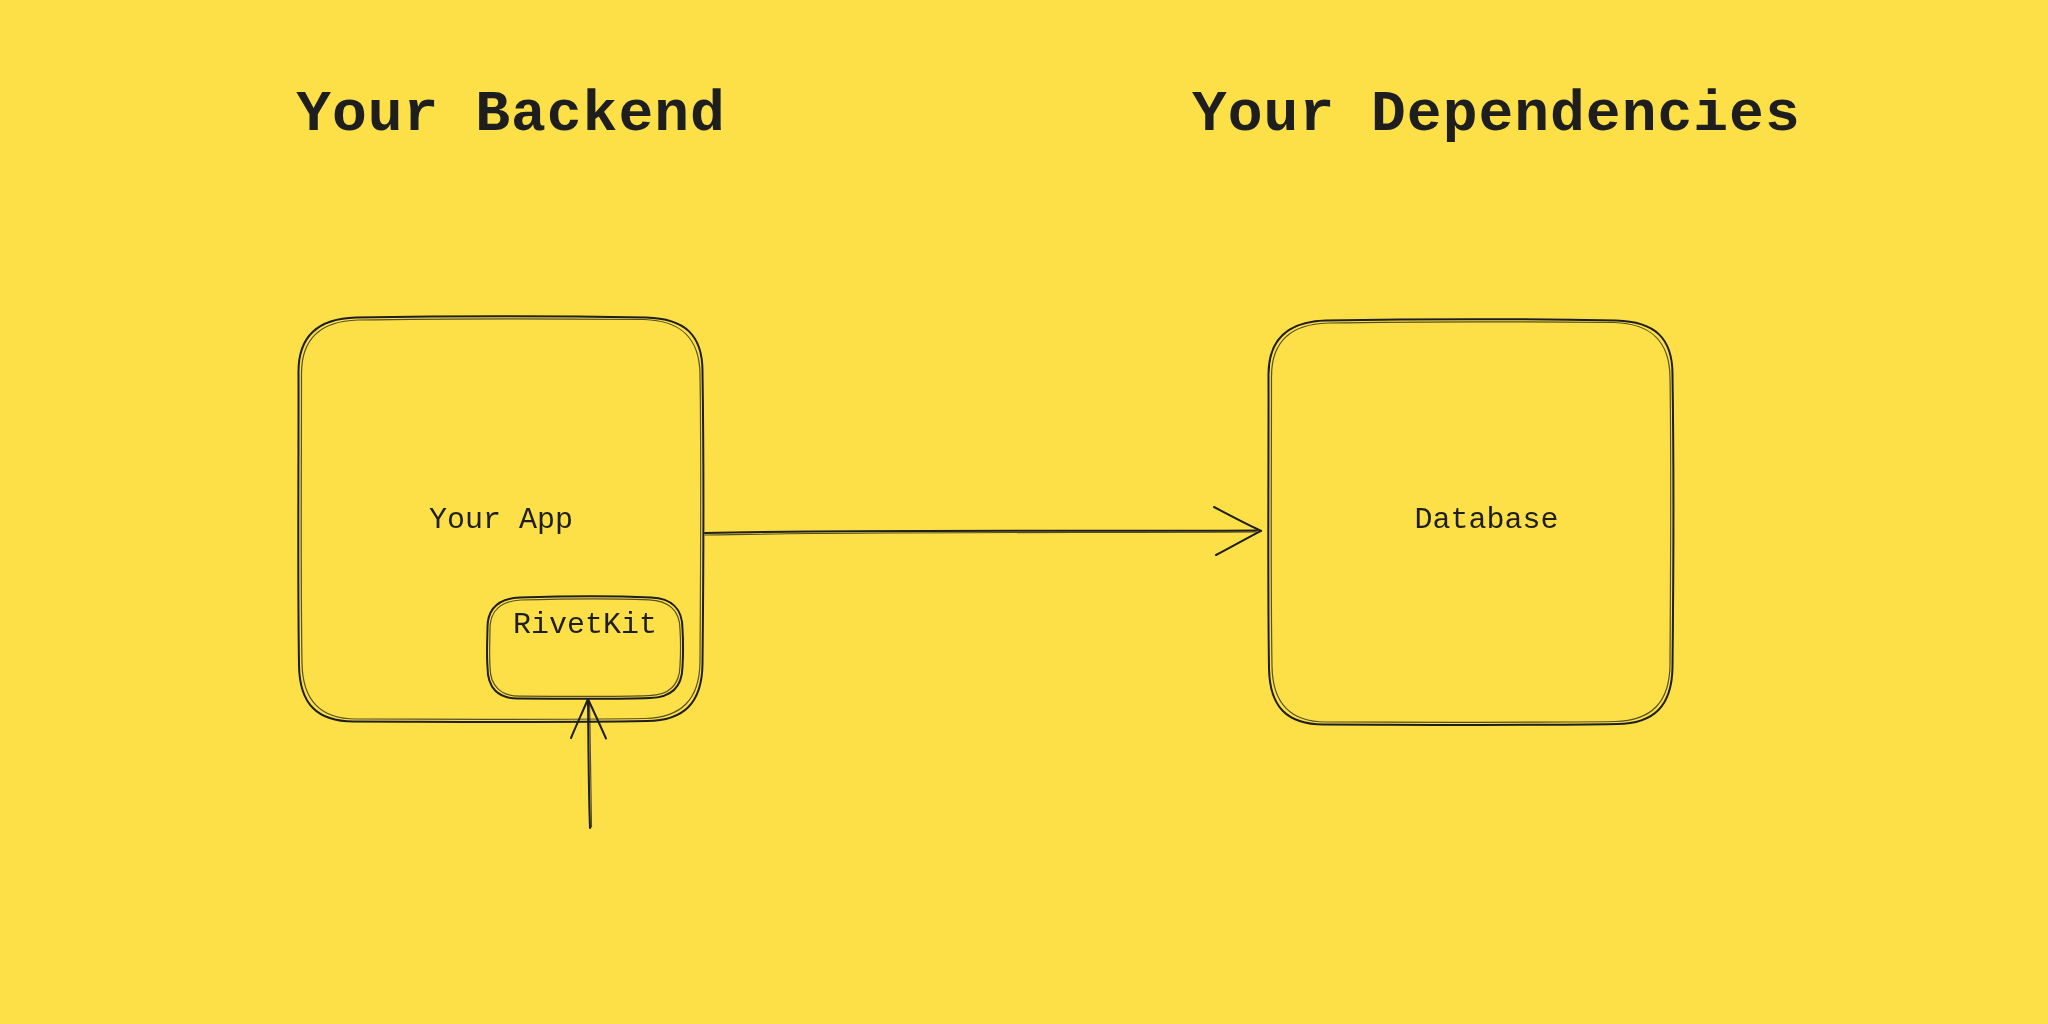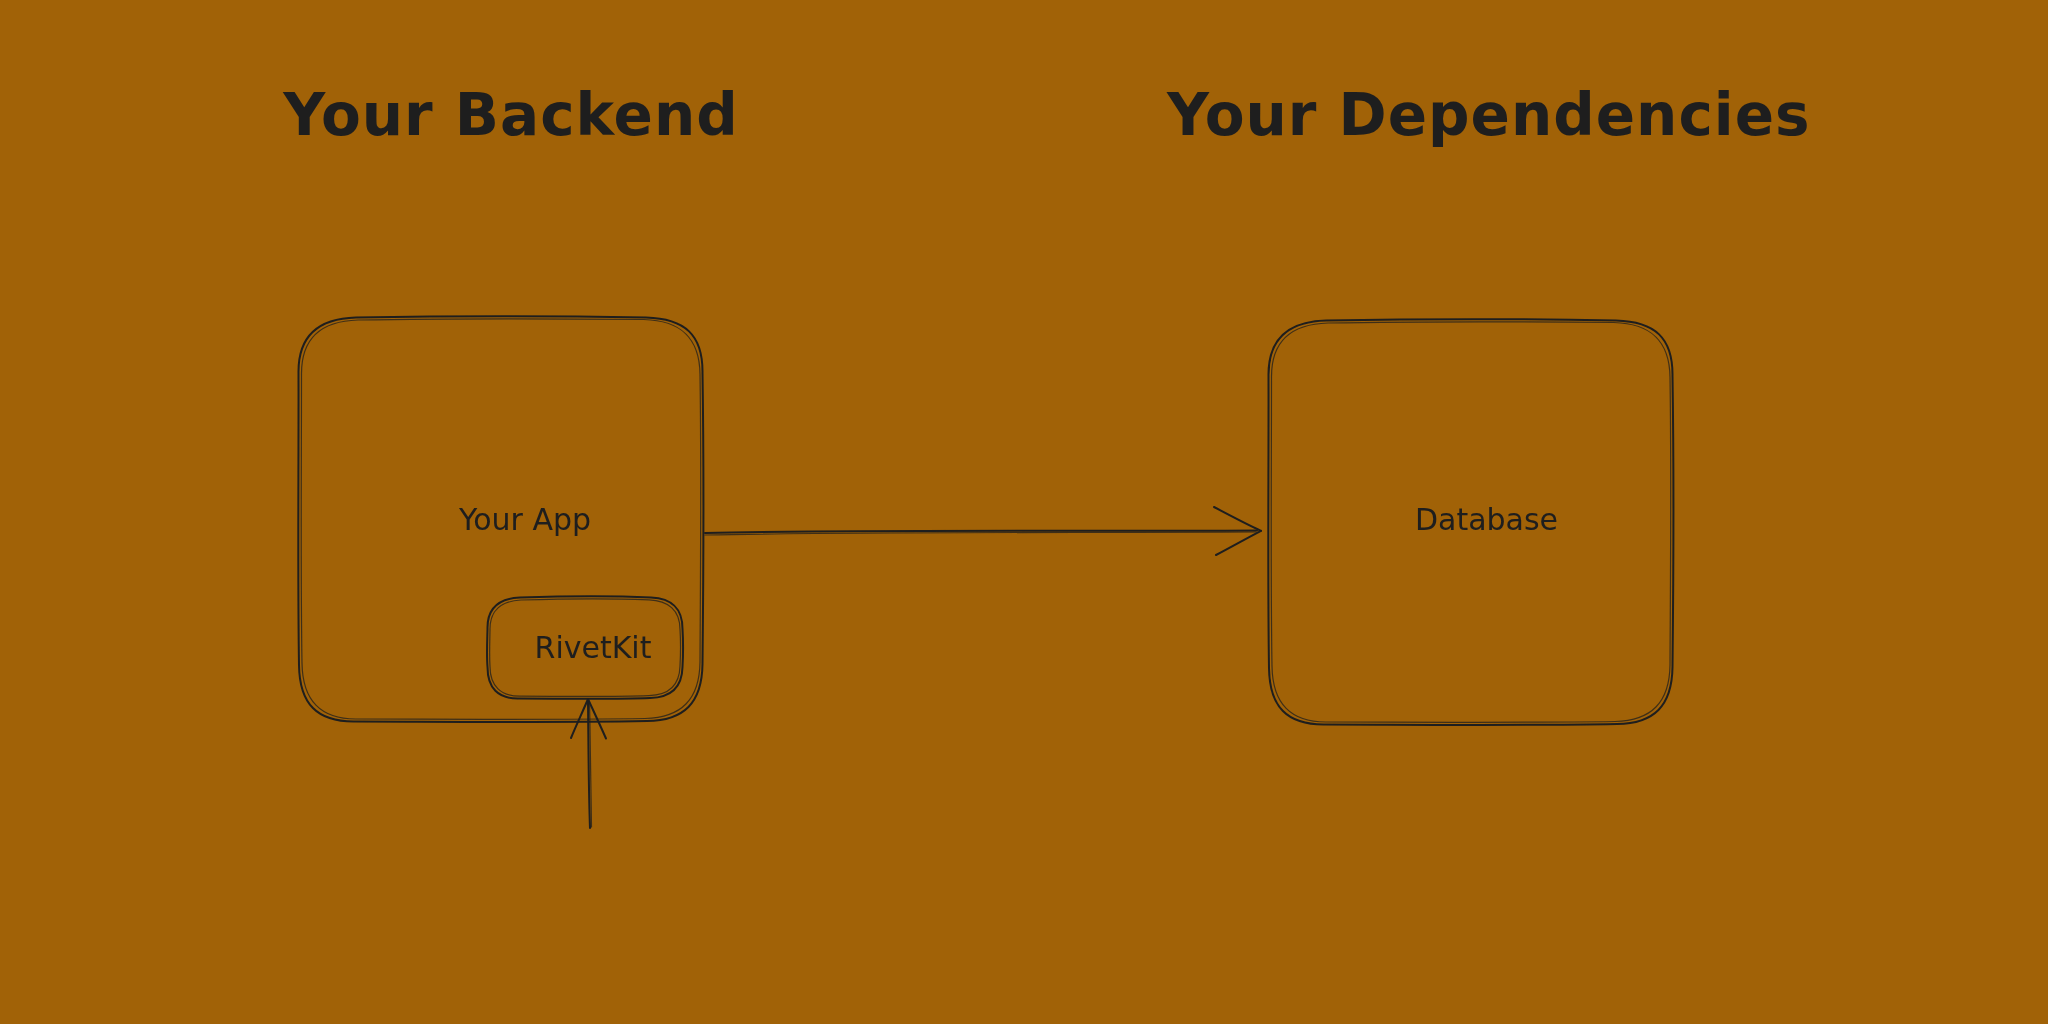--- a/index.html
+++ b/index.html
@@ -5,23 +5,24 @@
   html, body {
     margin: 0;
     padding: 0;
     background: #ffffff;
     font-family: "DejaVu Sans", "Liberation Sans", sans-serif;
   }
   .stage {
     position: relative;
     width: 2048px;
     height: 1024px;
-    background: #a16207;
+    background: #fde047;
     overflow: hidden;
     color: #1e1e1e;
+    font-family: Liberation Mono, monospace;
   }
   svg.diagram-shapes {
     position: absolute;
     left: 0; top: 0;
     width: 2048px;
     height: 1024px;
   }
   .txt {
     position: absolute;
     text-align: center;
@@ -142,22 +143,22 @@
     <g>
       <path class="sketch" d="M 590 828 C 588.5 788, 588.5 743, 588 701"></path>
       <path class="sketch2" d="M 591.5 827 C 590.5 789, 590.5 745, 589.5 702"></path>
       <path class="sketch" d="M 571 738 C 576.5 724.5, 583 711, 588 699"></path>
       <path class="sketch" d="M 606 738.5 C 600 725, 593.5 711, 588 699"></path>
     </g>
   </svg>
 
   <div class="txt section-title" style="left:211px; top:80px; width:600px;">Your Backend</div>
 
-  <div class="txt section-title" style="left:1167px; top:80px; width:600px;">Your Dependencies</div>
+  <div class="txt section-title" style="left:1192px; top:80px; width:600px;">Your Dependencies</div>
 
-  <div class="txt node-label" style="left:298px; top:500px; width:406px;padding-left:24px;">Your App</div>
+  <div class="txt node-label" style="left:298px; top:500px; width:406px;">Your App</div>
 
-  <div class="txt node-label" style="left:487px; top:628px; width:196px;margin-left:8px;">RivetKit</div>
+  <div class="txt node-label" style="left:487px; top:605px; width:196px;">RivetKit</div>
 
   <div class="txt node-label" style="left:1268px; top:500px; width:437px;">Database</div>
 
 
 </div>
 
 </body></html>

